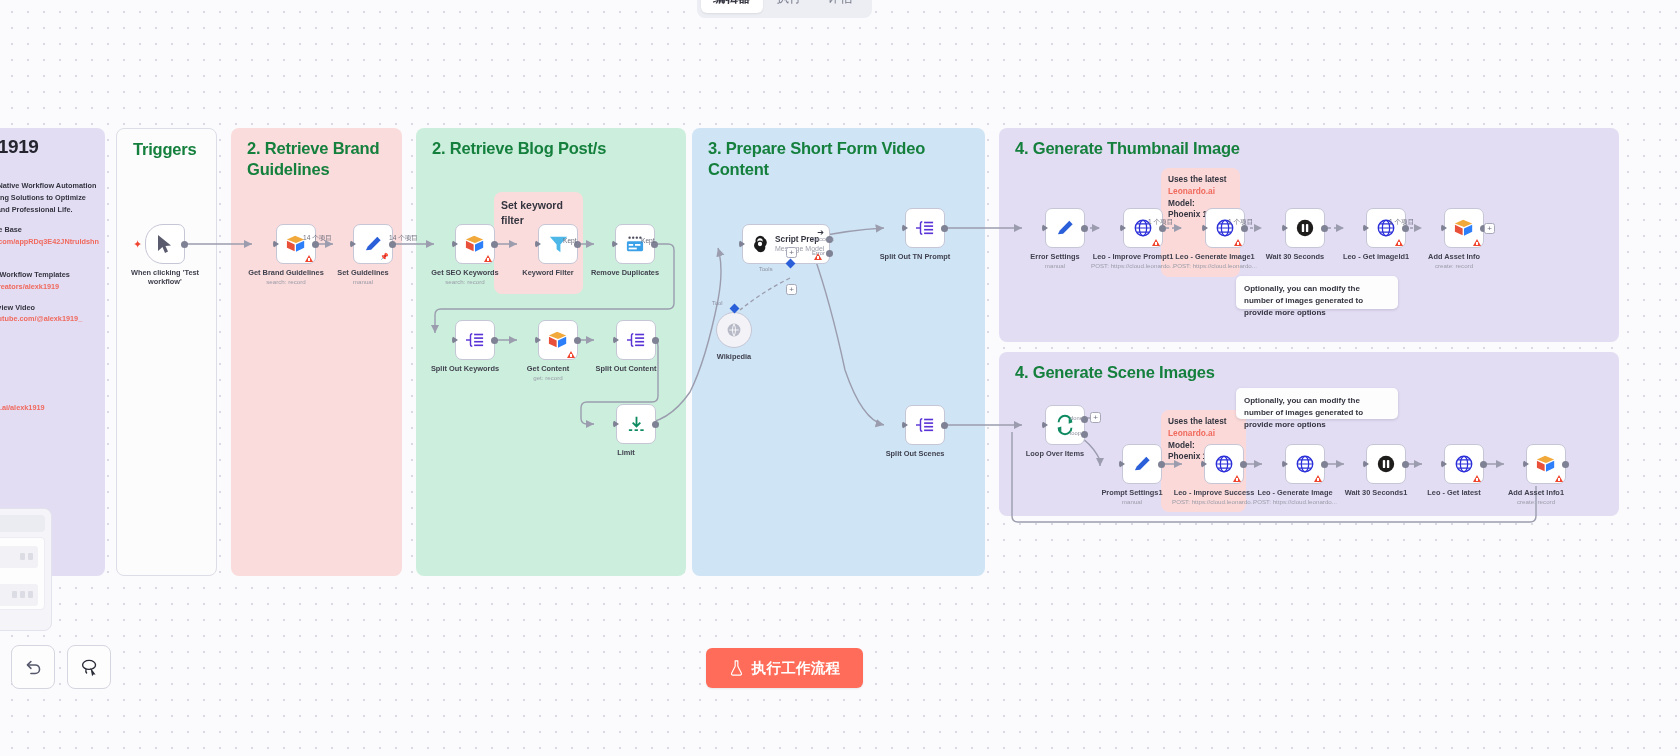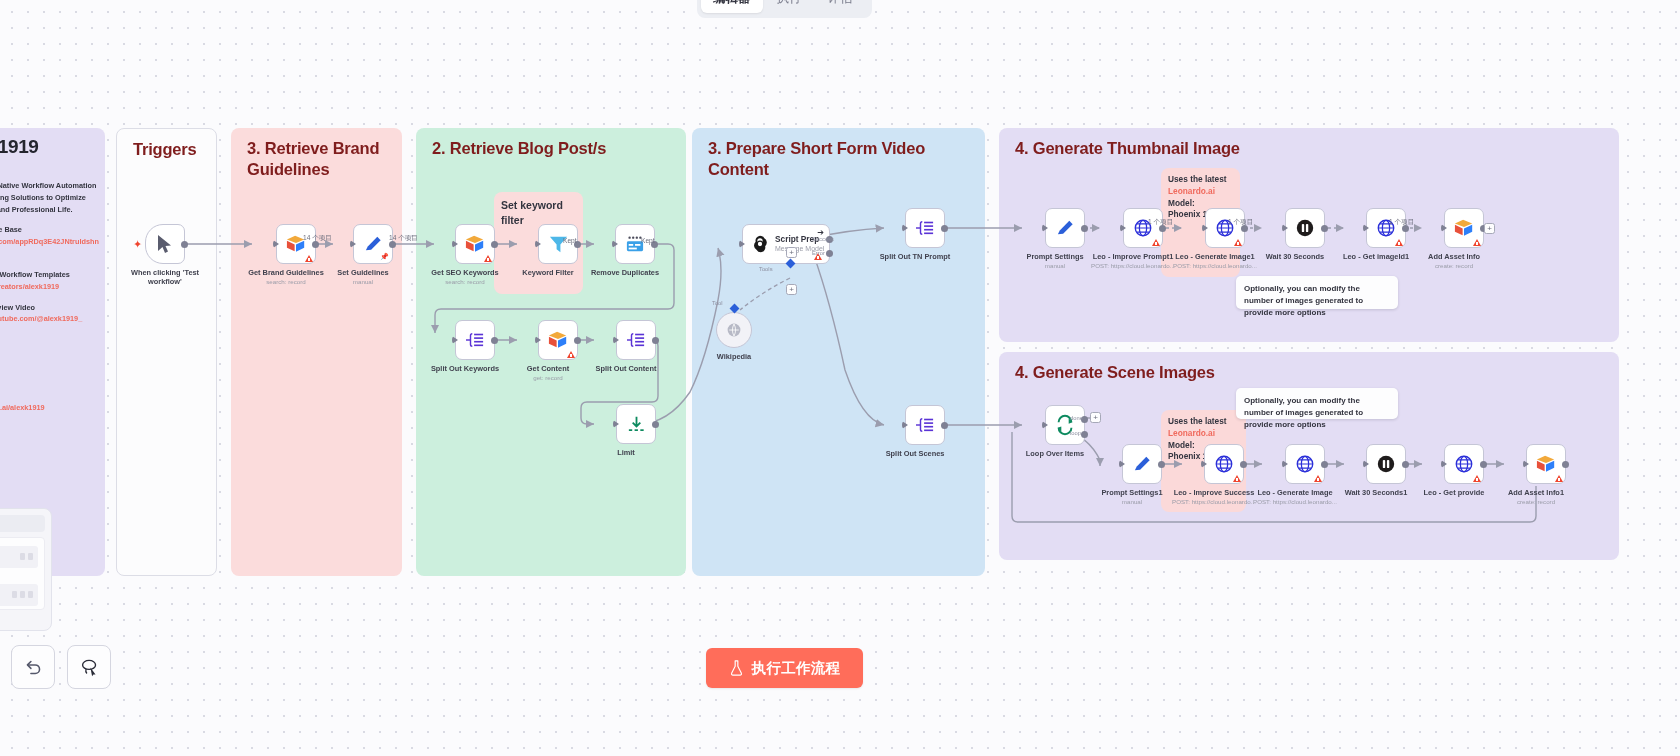--- a/index.html
+++ b/index.html
@@ -31,30 +31,30 @@
     white-space:nowrap;
   }
   .tab.active { background:#fff; color:#33343f; font-weight:600; box-shadow:0 1px 2px rgba(0,0,0,.08); }
 
   
   .block {
     position:absolute; border-radius:8px;
   }
   .block .blocktitle {
     position:absolute; left:16px; top:10px;
-    font-size:16.5px; font-weight:600; color:#7f1d1d; line-height:1.3;
+    font-size:16.5px; font-weight:600; color:#15803d; line-height:1.3;
     letter-spacing:-.2px;
   }
   #note-intro { left:-62px; top:128px; width:167px; height:448px; background:#e3ddf4; }
   #blk-triggers { left:116px; top:128px; width:101px; height:448px; background:#fcfcfd; border:1px solid #dcdde6; }
   #blk-1 { left:231px; top:128px; width:171px; height:448px; background:#fbdcdc; }
   #blk-2 { left:416px; top:128px; width:270px; height:448px; background:#ccefdd; }
   #blk-3 { left:692px; top:128px; width:293px; height:448px; background:#cfe4f5; }
   #blk-4a { left:999px; top:128px; width:620px; height:214px; background:#e3ddf4; }
-  #blk-4b { left:999px; top:352px; width:620px; height:208px; background:#e3ddf4; }
+  #blk-4b { left:999px; top:352px; width:620px; height:164px; background:#e3ddf4; }
   #note-keyword { left:494px; top:192px; width:89px; height:102px; background:#fbdcdc; }
   #note-leo1 { left:1161px; top:168px; width:79px; height:109px; background:#fbd9d9; }
   #note-leo2 { left:1161px; top:410px; width:85px; height:102px; background:#fbd9d9; }
 
   .notetext { position:absolute; left:7px; top:6px; right:5px; font-size:8.3px; line-height:1.42; font-weight:600; color:#33343f;}
   .notetext .accent { color:#f06a5d; }
   #note-keyword .notetext { font-size:10.5px; font-weight:600; }
 
   
   #note-intro .introbody {
@@ -185,21 +185,21 @@
 Leonardo.ai</span>
     <span class="hd">About Me</span>
     <span class="lnk">https://beacons.ai/alexk1919</span>
   </div>
 </div>
 
 <div class="block" id="blk-triggers">
   <div class="blocktitle">Triggers</div>
 </div>
 <div class="block" id="blk-1">
-  <div class="blocktitle" style="width:145px">3. Retrieve Brand Guidelines</div>
+  <div class="blocktitle" style="width:145px">2. Retrieve Brand Guidelines</div>
 </div>
 <div class="block" id="blk-2">
   <div class="blocktitle">2. Retrieve Blog Post/s</div>
 </div>
 <div class="block" id="blk-3">
   <div class="blocktitle">3. Prepare Short Form Video Content</div>
 </div>
 <div class="block" id="blk-4a">
   <div class="blocktitle">4. Generate Thumbnail Image</div>
 </div>
@@ -503,21 +503,21 @@
 </div>
 
 <div class="node" style="left:1025px;top:208px;">
   <div class="nbox">
     <svg width="21" height="21" viewBox="0 0 22 22">
         <path d="M3 17 L5 13 L15 3 L18.5 6.5 L8.5 16.5 Z" fill="#2b5fd9"></path>
       </svg>
     <span class="port in"></span>
     <span class="port out"></span>
   </div>
-  <div class="nlabel">Prompt Settings</div>
+  <div class="nlabel">Error Settings</div>
   <div class="nsub">manual</div>
 </div>
 
 <div class="node" style="left:1103px;top:208px;text-decoration:underline;">
   <div class="nbox">
     <svg width="20" height="20" viewBox="0 0 22 22">
       <circle cx="11" cy="11" r="8.5" fill="none" stroke="#2b2fd9" stroke-width="1.5"></circle>
       <ellipse cx="11" cy="11" rx="4" ry="8.5" fill="none" stroke="#2b2fd9" stroke-width="1.4"></ellipse>
       <path d="M2.5 11 H19.5 M4 6.5 H18 M4 15.5 H18" stroke="#2b2fd9" stroke-width="1.3"></path>
     </svg>
@@ -667,21 +667,21 @@
   <div class="nbox">
     <svg width="20" height="20" viewBox="0 0 22 22">
       <circle cx="11" cy="11" r="8.5" fill="none" stroke="#2b2fd9" stroke-width="1.5"></circle>
       <ellipse cx="11" cy="11" rx="4" ry="8.5" fill="none" stroke="#2b2fd9" stroke-width="1.4"></ellipse>
       <path d="M2.5 11 H19.5 M4 6.5 H18 M4 15.5 H18" stroke="#2b2fd9" stroke-width="1.3"></path>
     </svg>
     <span class="warn"></span>
     <span class="port in"></span>
     <span class="port out"></span>
   </div>
-  <div class="nlabel">Leo - Get provide</div>
+  <div class="nlabel">Leo - Get latest</div>
 </div>
 
 <div class="node" style="left:1506px;top:444px;">
   <div class="nbox">
     <svg width="22" height="20" viewBox="0 0 24 22">
       <path d="M2 6 L11 2 L21 6 L12 10 Z" fill="#f2a93b"></path>
       <path d="M2 7.5 L10.5 11.5 L10.5 19 L2 15 Z" fill="#e8503a"></path>
       <path d="M12 11.5 L21 7.5 L21 15 L12 19.5 Z" fill="#2d7ff9"></path>
     </svg>
     <span class="warn"></span>

